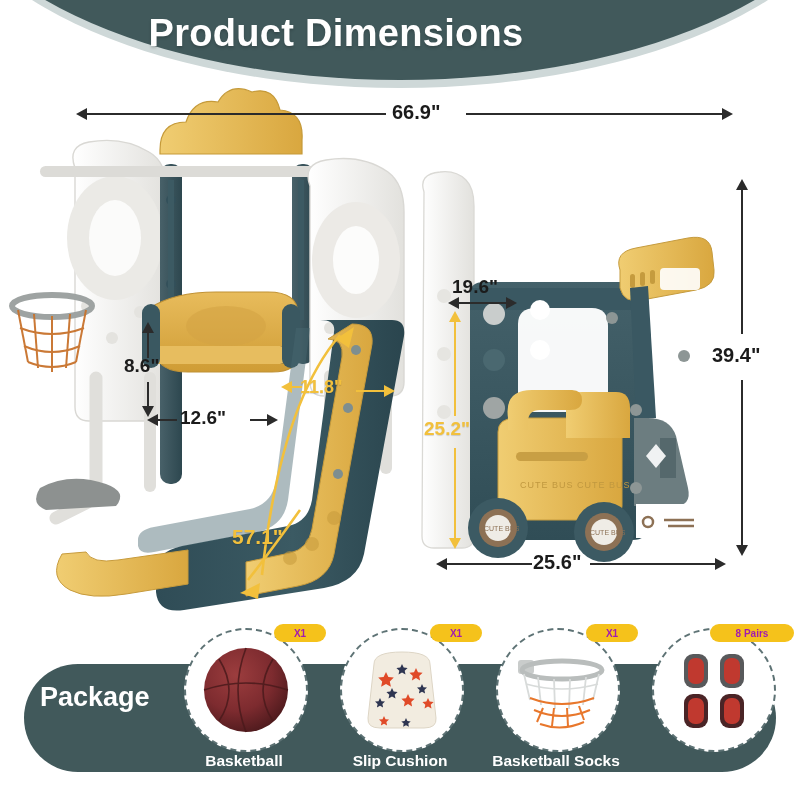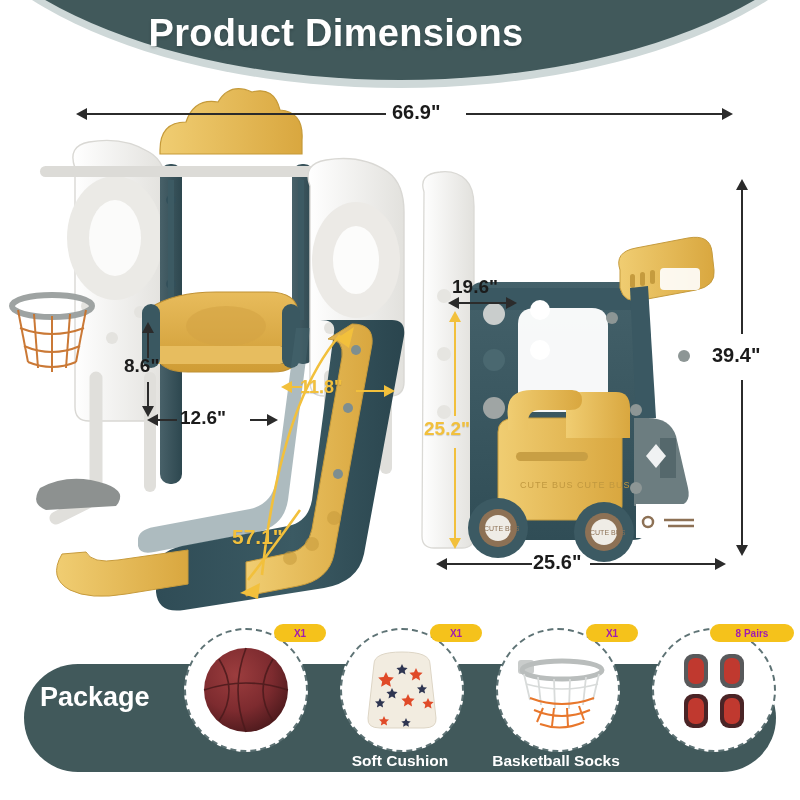--- a/index.html
+++ b/index.html
@@ -365,20 +365,21 @@
           <circle cx="55" cy="55" r="42" fill="url(#ball)"></circle>
           <g stroke="#4a1a1c" stroke-width="1.6" fill="none" opacity=".85">
             <path d="M13 55 q42 -14 84 0"></path>
             <path d="M55 13 q-16 42 0 84"></path>
             <path d="M28 24 q20 32 0 62"></path>
             <path d="M82 24 q-20 32 0 62"></path>
           </g>
         </svg>
       </div>
       <div class="pkg-badge">X1</div>
+      <div class="pkg-name">Basketball</div>
     </div>
 
     <div class="pkg-item" style="left:156px;">
       <div class="pkg-circle">
         <svg width="104" height="104" viewBox="0 0 104 104">
           <path d="M24 26 q0 -12 28 -12 q28 0 28 12 l6 54 q1 10 -12 10 l-44 0 q-13 0 -12 -10 Z" fill="#f2ece0" stroke="#ddd5c5" stroke-width="1"></path>
           <g fill="#e04a28">
             <path d="M36 34 l2.4 5 l5.4 .6 l-4 3.8 l1.1 5.3 l-4.9 -2.7 l-4.9 2.7 l1.1 -5.3 l-4 -3.8 l5.4 -.6 Z"></path>
             <path d="M66 30 l2 4.2 l4.6 .5 l-3.4 3.2 l.9 4.5 l-4.1 -2.3 l-4.1 2.3 l.9 -4.5 l-3.4 -3.2 l4.6 -.5 Z"></path>
             <path d="M58 56 l2 4.2 l4.6 .5 l-3.4 3.2 l.9 4.5 l-4.1 -2.3 l-4.1 2.3 l.9 -4.5 l-3.4 -3.2 l4.6 -.5 Z"></path>
@@ -388,21 +389,21 @@
           <g fill="#2e3551">
             <path d="M52 26 l1.7 3.6 l3.9 .4 l-2.9 2.8 l.8 3.8 l-3.5 -2 l-3.5 2 l.8 -3.8 l-2.9 -2.8 l3.9 -.4 Z"></path>
             <path d="M42 50 l1.7 3.6 l3.9 .4 l-2.9 2.8 l.8 3.8 l-3.5 -2 l-3.5 2 l.8 -3.8 l-2.9 -2.8 l3.9 -.4 Z"></path>
             <path d="M72 46 l1.5 3.2 l3.5 .4 l-2.6 2.4 l.7 3.4 l-3.1 -1.7 l-3.1 1.7 l.7 -3.4 l-2.6 -2.4 l3.5 -.4 Z"></path>
             <path d="M30 60 l1.5 3.2 l3.5 .4 l-2.6 2.4 l.7 3.4 l-3.1 -1.7 l-3.1 1.7 l.7 -3.4 l-2.6 -2.4 l3.5 -.4 Z"></path>
             <path d="M56 80 l1.4 3 l3.3 .4 l-2.4 2.2 l.6 3.2 l-2.9 -1.6 l-2.9 1.6 l.6 -3.2 l-2.4 -2.2 l3.3 -.4 Z"></path>
           </g>
         </svg>
       </div>
       <div class="pkg-badge">X1</div>
-      <div class="pkg-name">Soft Cushion</div>
+      <div class="pkg-name">Slip Cushion</div>
     </div>
 
     <div class="pkg-item" style="left:312px;">
       <div class="pkg-circle">
         <svg width="108" height="108" viewBox="0 0 108 108">
           <rect x="14" y="24" width="16" height="14" rx="3" fill="#c9cccb"></rect>
           <ellipse cx="58" cy="34" rx="40" ry="9" fill="none" stroke="#b9bdbc" stroke-width="5"></ellipse>
           <g stroke="#d8dbda" stroke-width="1.8" fill="none">
             <path d="M20 38 l6 26"></path>
               <path d="M34 41 l3 28"></path>

